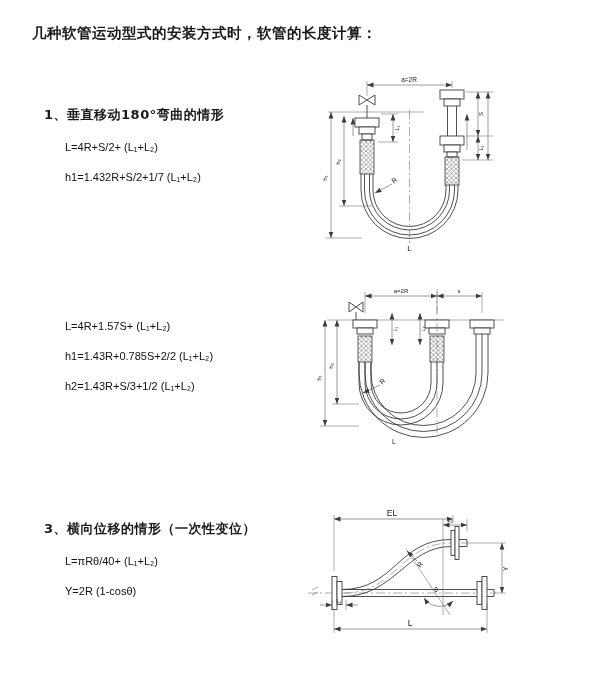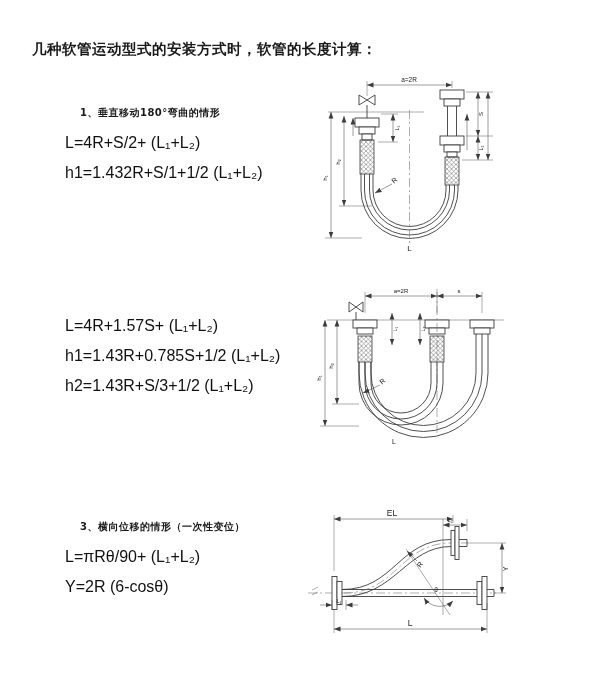--- a/index.html
+++ b/index.html
@@ -1,22 +1,22 @@
 <!DOCTYPE html>
 <html><head>
 <meta charset="utf-8">
 <style>
   html,body{margin:0;padding:0;background:#ffffff;}
   .page{position:relative;width:600px;height:675px;background:#fff;overflow:hidden;
         font-family:"DejaVu Sans","Liberation Sans",sans-serif;color:#1a1a1a;}
-  .doc-title{position:absolute;left:32px;top:40px;font-size:14.5px;font-weight:bold;letter-spacing:.5px;}
+  .doc-title{position:absolute;left:32px;top:24px;font-size:14.5px;font-weight:bold;letter-spacing:.5px;}
   .sec{position:absolute;left:44px;}
-  .sec-heading{font-size:10px;font-weight:bold;letter-spacing:.5px;margin-left:36px;}
+  .sec-heading{font-size:13px;font-weight:bold;letter-spacing:.5px;}
   .formulas{margin-top:8px;padding-left:21px;}
-  .formula{font-family:"Liberation Sans","DejaVu Sans",sans-serif;font-size:16px;line-height:30px;
+  .formula{font-family:"Liberation Sans","DejaVu Sans",sans-serif;font-size:11px;line-height:30px;
            white-space:pre;color:#111;}
   svg.diag{position:absolute;}
   
   .ln{stroke:#3c3c3c;stroke-width:.9;fill:none;}
   .fl{stroke:#3c3c3c;stroke-width:.9;fill:#fff;}
   .br{stroke:#3c3c3c;stroke-width:.8;}
   .dim{stroke:#4a4a4a;stroke-width:.55;fill:none;}
   .thin{stroke:#5a5a5a;stroke-width:.5;fill:none;}
   .cl{stroke:#6a6a6a;stroke-width:.55;fill:none;stroke-dasharray:9 3 2 3;}
   .lbl{fill:#222;font-family:"Liberation Sans","DejaVu Sans",sans-serif;}
@@ -25,21 +25,21 @@
 <body>
 
 <div class="page">
 
   <div class="doc-title">几种软管运动型式的安装方式时，软管的长度计算：</div>
 
   <div class="sec" style="top:106px">
     <div class="sec-heading">1、垂直移动180°弯曲的情形</div>
     <div class="formulas">
       <div class="formula">L=4R+S/2+ (L₁+L₂)</div>
-      <div class="formula">h1=1.432R+S/1+1/2 (L₁+L₂)</div>
+      <div class="formula">h1=1.432R+S/2+1/7 (L₁+L₂)</div>
     </div>
   </div>
 
   <svg class="diag" style="left:312px;top:70px" width="285" height="190" viewBox="0 0 285 190">
     <defs>
       <marker id="a1" markerWidth="8" markerHeight="7" refX="6.5" refY="3" orient="auto-start-reverse" markerUnits="userSpaceOnUse">
         <path d="M0,0.6 L6.5,3 L0,5.4 Z" fill="#3c3c3c"></path>
       </marker>
       <pattern id="br1" width="4.5" height="4.5" patternUnits="userSpaceOnUse">
         <path d="M0,4.5 L4.5,0 M0,0 L4.5,4.5" stroke="#777" stroke-width="0.6" fill="none"></path>
@@ -121,21 +121,21 @@
       <line class="dim" x1="80" y1="114" x2="63" y2="123" marker-end="url(#a1)"></line>
       <text class="lbl" x="84" y="112" font-size="7" text-anchor="middle" transform="rotate(-40 84 112)">R</text>
     </g>
 
     <text class="lbl" x="97.5" y="181" font-size="8" text-anchor="middle">L</text>
   </svg>
 
   <div class="sec" style="top:303px">
     <div class="formulas">
       <div class="formula">L=4R+1.57S+ (L₁+L₂)</div>
-      <div class="formula">h1=1.43R+0.785S+1/2 (L₁+L₂)</div>
+      <div class="formula">h1=1.43R+0.785S+2/2 (L₁+L₂)</div>
       <div class="formula">h2=1.43R+S/3+1/2 (L₁+L₂)</div>
     </div>
   </div>
 
   <svg class="diag" style="left:312px;top:283px" width="285" height="180" viewBox="0 0 285 180">
     <defs>
       <marker id="a2" markerWidth="8" markerHeight="7" refX="6.5" refY="3" orient="auto-start-reverse" markerUnits="userSpaceOnUse">
         <path d="M0,0.6 L6.5,3 L0,5.4 Z" fill="#3c3c3c"></path>
       </marker>
       <pattern id="br2" width="4.5" height="4.5" patternUnits="userSpaceOnUse">
@@ -209,22 +209,22 @@
       <line class="dim" x1="68" y1="102" x2="51" y2="110" marker-end="url(#a2)"></line>
       <text class="lbl" x="72" y="100" font-size="7" text-anchor="middle" transform="rotate(-40 72 100)">R</text>
     </g>
 
     <text class="lbl" x="82" y="161" font-size="7" text-anchor="middle">L</text>
   </svg>
 
   <div class="sec" style="top:520px">
     <div class="sec-heading">3、横向位移的情形（一次性变位）</div>
     <div class="formulas">
-      <div class="formula">L=πRθ/90+ (L₁+L₂)</div>
-      <div class="formula">Y=2R (6-cosθ)</div>
+      <div class="formula">L=πRθ/40+ (L₁+L₂)</div>
+      <div class="formula">Y=2R (1-cosθ)</div>
     </div>
   </div>
 
   <svg class="diag" style="left:300px;top:505px" width="300" height="150" viewBox="0 0 300 150">
     <defs>
       <marker id="a3" markerWidth="8" markerHeight="7" refX="6.5" refY="3" orient="auto-start-reverse" markerUnits="userSpaceOnUse">
         <path d="M0,0.6 L6.5,3 L0,5.4 Z" fill="#3c3c3c"></path>
       </marker>
     </defs>
 

